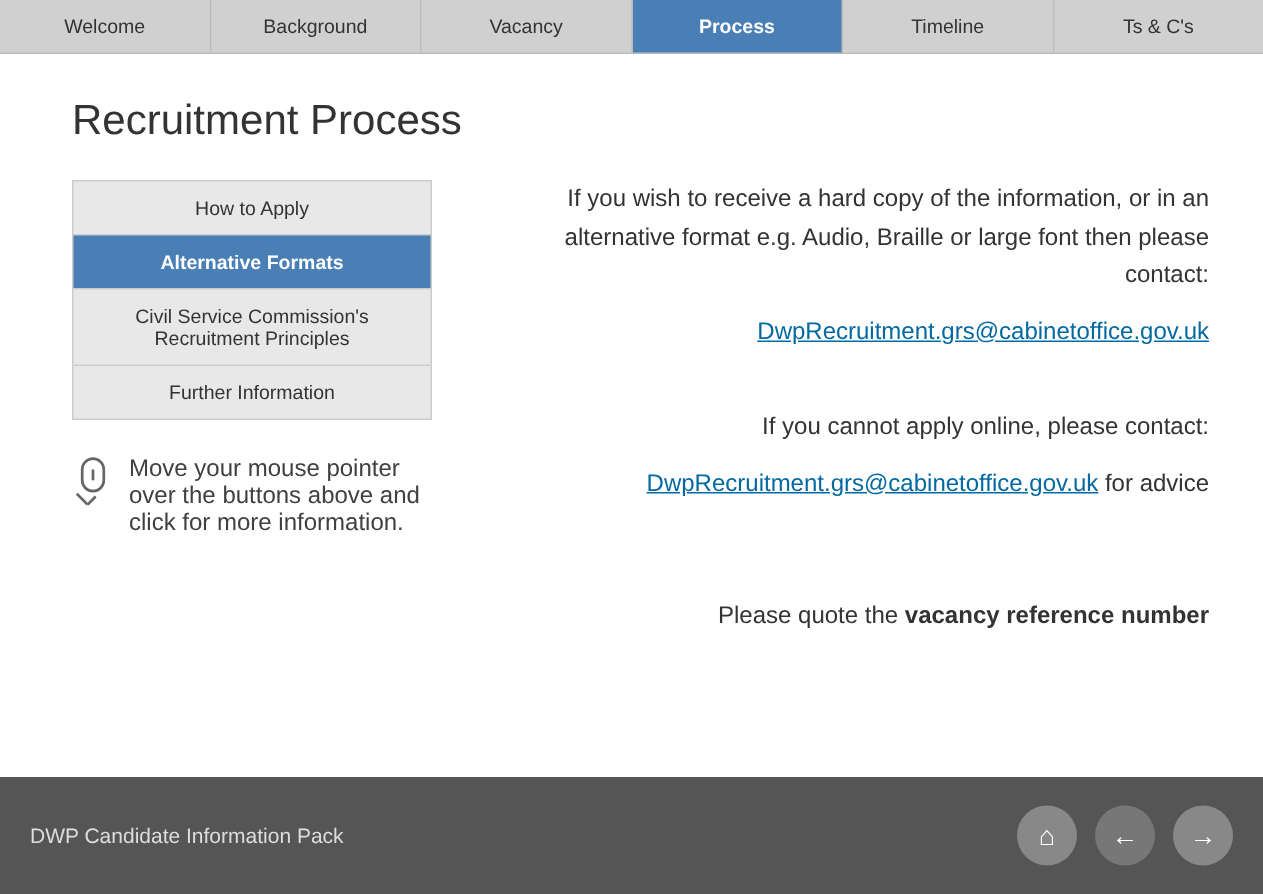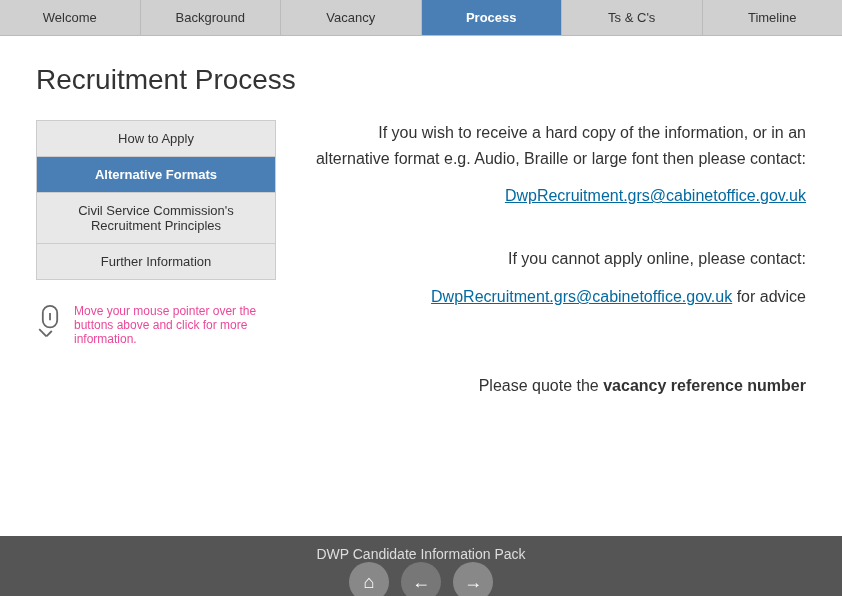--- a/index.html
+++ b/index.html
@@ -38,20 +38,21 @@
       color: #fff;
       font-weight: bold;
     }
 
     
     .main-content {
       flex: 1;
       padding: 28px 36px 4px 36px;
       display: flex;
       flex-direction: column;
+      margin-left: 12px;
     }
 
     .page-title {
       font-size: 28px;
       font-weight: normal;
       color: #333;
       margin-bottom: 24px;
     }
 
     .content-area {
@@ -89,22 +90,22 @@
       background: #4a7fb5;
       color: #fff;
       font-weight: bold;
     }
 
     .sidebar-hint {
       display: flex;
       align-items: flex-start;
       gap: 10px;
       margin-top: 24px;
-      color: #ec4899;
-      font-size: 12px;
+      color: #404040;
+      font-size: 16px;
     }
 
     .mouse-icon {
       flex-shrink: 0;
       width: 28px;
       height: 36px;
     }
 
     
     .right-panel {
@@ -126,22 +127,21 @@
     }
 
     
     .footer {
       background: #555;
       color: #ccc;
       display: flex;
       align-items: center;
       padding: 10px 20px;
       flex-shrink: 0;
-      height: 60px;
-      flex-direction: column;
+      height: 78px;
     }
 
     .footer-title {
       flex: 1;
       font-size: 14px;
       color: #ddd;
     }
 
     .footer-nav {
       display: flex;
@@ -173,22 +173,22 @@
     }
   </style>
 </head>
 <body>
 
 <nav class="top-nav">
   <div class="nav-tab">Welcome</div>
   <div class="nav-tab">Background</div>
   <div class="nav-tab">Vacancy</div>
   <div class="nav-tab active">Process</div>
+  <div class="nav-tab">Timeline</div>
   <div class="nav-tab">Ts &amp; C's</div>
-  <div class="nav-tab">Timeline</div>
 </nav>
 
 <div class="main-content">
   <h1 class="page-title">Recruitment Process</h1>
 
   <div class="content-area">
 
     <div class="sidebar">
       <button class="sidebar-btn">How to Apply</button>
       <button class="sidebar-btn active">Alternative Formats</button>

